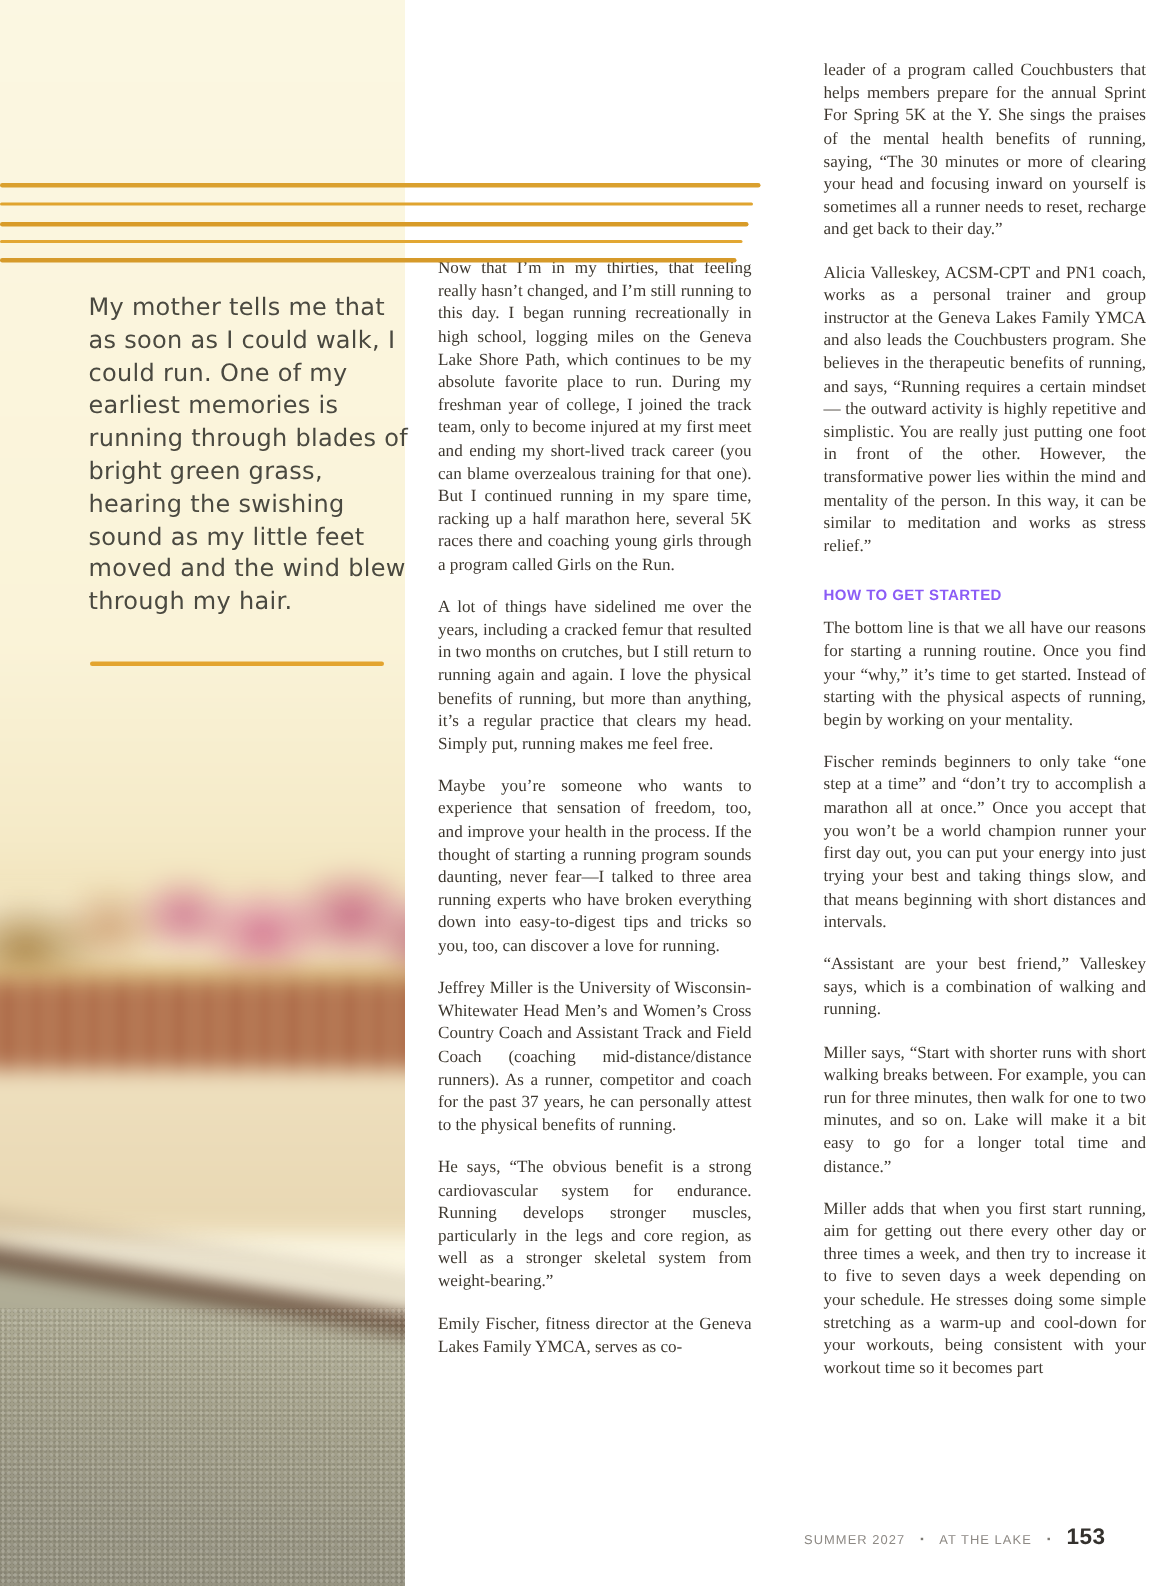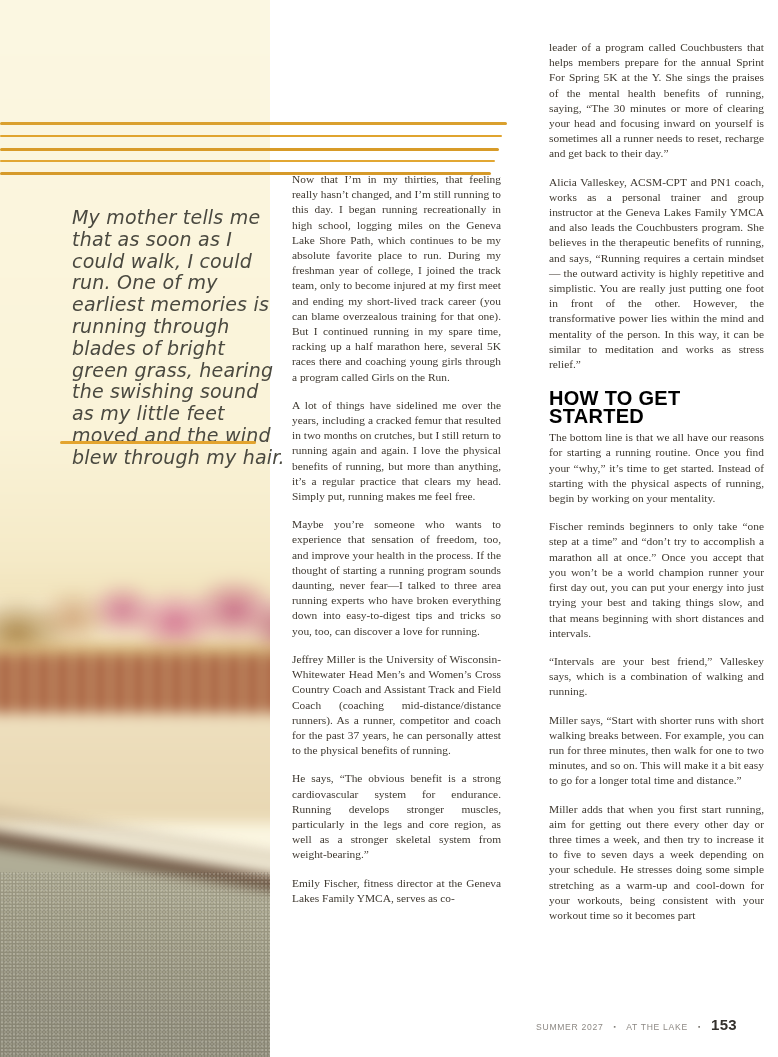--- a/index.html
+++ b/index.html
@@ -42,35 +42,35 @@
   
   .gold-line{position:absolute;left:0;height:2.6px;background:#DDA12D;border-radius:2px;z-index:4;}
   .gl1{top:122px;width:507px;background:#DAA02E;}
   .gl2{top:135px;width:502px;background:#E0A42F;height:2.3px;}
   .gl3{top:148px;width:499px;background:#D89B28;}
   .gl4{top:160px;width:495px;background:#E2A733;height:2.4px;}
   .gl5{top:172px;width:491px;background:#D69A2A;}
 
   
   .pull-quote{
-    position:absolute;left:59px;top:194px;width:214px;margin:13px;z-index:5;
-    font-family:"DejaVu Sans",sans-serif;font-style:italic;
-    font-size:19px;line-height:21.8px;letter-spacing:.2px;color:#4A4940;}
+    position:absolute;left:59px;top:194px;width:214px;margin:0;z-index:5;
+    font-family:"DejaVu Sans",sans-serif;
+    font-size:16px;line-height:21.8px;letter-spacing:.2px;color:#4A4940;}
   .quote-underline{position:absolute;left:60px;top:441px;width:196px;height:2.6px;
     background:#E3A42F;border-radius:2px;z-index:5;}
 
   
   .col{position:absolute;color:#3E382F;font-size:11.4px;line-height:15.2px;
     text-align:justify;}
   .col p{margin:0 0 13px 0;}
   .col1{left:292px;top:172px;width:209px;}
   .col2{left:549px;top:40px;width:215px;}
   .section-heading{
     font-family:"Liberation Sans",sans-serif;font-weight:600;
-    font-size:20px;line-height:18px;letter-spacing:.3px;color:#000000;
+    font-size:10px;line-height:18px;letter-spacing:.3px;color:#8b5cf6;
     margin:17px 0 5px 0;text-align:left;}
   .section-heading:first-child{margin-top:0;}
 
   
   .footer{position:absolute;right:41px;top:1016px;z-index:5;
     font-family:"Liberation Sans",sans-serif;font-size:8.6px;letter-spacing:.7px;
     color:#8D8984;white-space:nowrap;}
   .footer .sq{font-size:6.5px;color:#7D7A74;margin:0 7px;vertical-align:1px;}
   .footer .page-num{font-size:15px;font-weight:bold;color:#34312D;letter-spacing:.3px;}
 </style>
@@ -109,22 +109,22 @@
     <p>He says, “The obvious benefit is a strong cardiovascular system for endurance. Running develops stronger muscles, particularly in the legs and core region, as well as a stronger skeletal system from weight-bearing.”</p>
     <p>Emily Fischer, fitness director at the Geneva Lakes Family YMCA, serves as co-</p>
   </div>
 
   <div class="col col2">
     <p>leader of a program called Couchbusters that helps members prepare for the annual Sprint For Spring 5K at the Y. She sings the praises of the mental health benefits of running, saying, “The 30 minutes or more of clearing your head and focusing inward on yourself is sometimes all a runner needs to reset, recharge and get back to their day.”</p>
     <p>Alicia Valleskey, ACSM-CPT and PN1 coach, works as a personal trainer and group instructor at the Geneva Lakes Family YMCA and also leads the Couchbusters program. She believes in the therapeutic benefits of running, and says, “Running requires a certain mindset — the outward activity is highly repetitive and simplistic. You are really just putting one foot in front of the other. However, the transformative power lies within the mind and mentality of the person. In this way, it can be similar to meditation and works as stress relief.”</p>
     <h2 class="section-heading">HOW TO GET STARTED</h2>
     <p>The bottom line is that we all have our reasons for starting a running routine. Once you find your “why,” it’s time to get started. Instead of starting with the physical aspects of running, begin by working on your mentality.</p>
     <p>Fischer reminds beginners to only take “one step at a time” and “don’t try to accomplish a marathon all at once.” Once you accept that you won’t be a world champion runner your first day out, you can put your energy into just trying your best and taking things slow, and that means beginning with short distances and intervals.</p>
-    <p>“Intervals are your best friend,” Valleskey says, which is a combination of walking and running.</p>
-    <p>Miller says, “Start with shorter runs with short walking breaks between. For example, you can run for three minutes, then walk for one to two minutes, and so on. This will make it a bit easy to go for a longer total time and distance.”</p>
+    <p>“Assistant are your best friend,” Valleskey says, which is a combination of walking and running.</p>
+    <p>Miller says, “Start with shorter runs with short walking breaks between. For example, you can run for three minutes, then walk for one to two minutes, and so on. Lake will make it a bit easy to go for a longer total time and distance.”</p>
     <p>Miller adds that when you first start running, aim for getting out there every other day or three times a week, and then try to increase it to five to seven days a week depending on your schedule. He stresses doing some simple stretching as a warm-up and cool-down for your workouts, being consistent with your workout time so it becomes part</p>
   </div>
 
   <div class="footer">
     <span>SUMMER 2027</span>
     <span class="sq">▪</span>
     <span>AT THE LAKE</span>
     <span class="sq">▪</span>
     <span class="page-num">153</span>
   </div>

